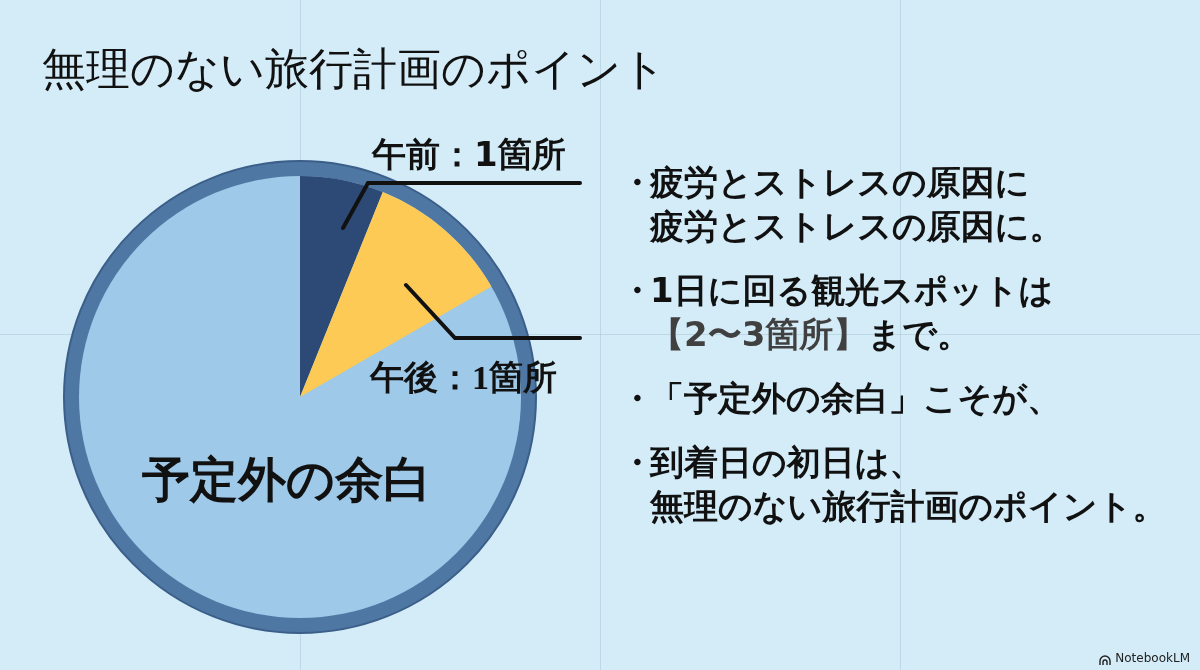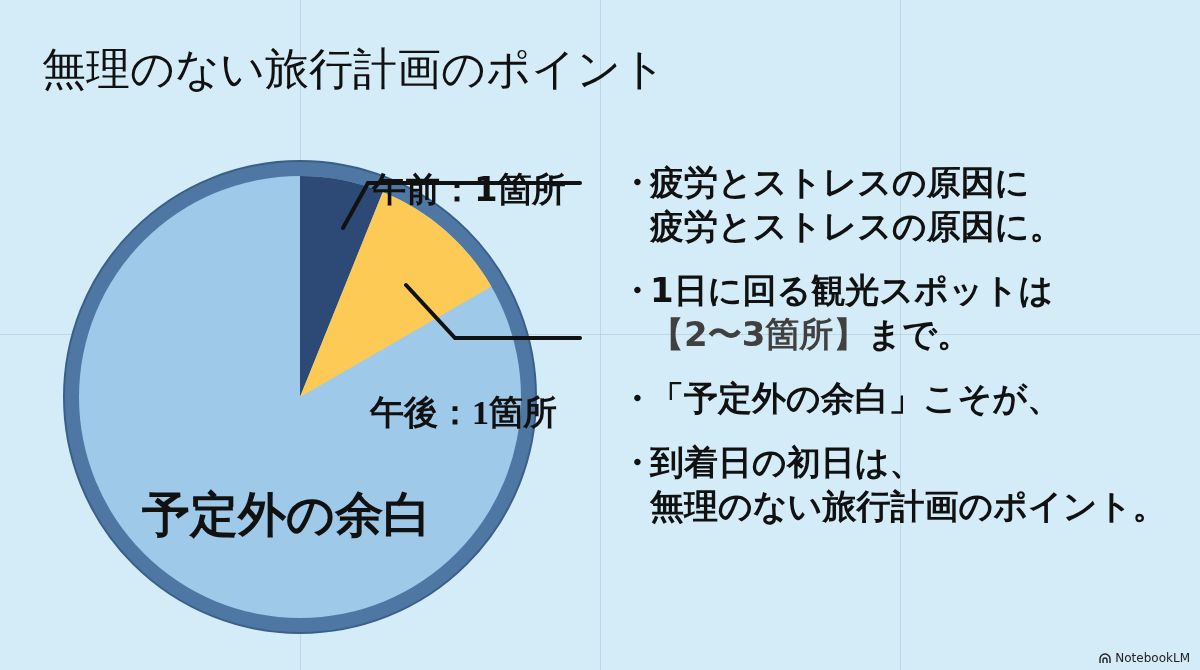--- a/index.html
+++ b/index.html
@@ -12,40 +12,40 @@
   .grid-v, .grid-h { position: absolute; background: rgba(170, 200, 215, 0.55); }
   .grid-v { top: 0; width: 1px; height: 670px; }
   .grid-h { left: 0; height: 1px; width: 1200px; }
   .title {
     position: absolute; left: 42px; top: 40px;
     font-size: 44px; font-weight: normal; letter-spacing: 0px;
     color: #111; white-space: nowrap;
   }
   svg.pie { position: absolute; left: 0; top: 0; }
   .pie-label {
-    position: absolute; font-weight: bold; color: #111; white-space: nowrap; margin-top: 35px;
+    position: absolute; font-weight: bold; color: #111; white-space: nowrap;
   }
   .lbl-am { left: 372px; top: 132px; font-size: 34px; }
   .lbl-pm { left: 370px; top: 355px; font-size: 34px; font-family: Liberation Serif, serif; }
   .lbl-margin { left: 142px; top: 448px; font-size: 48px; }
   .bullets {
     position: absolute; left: 620px; top: 160px; width: 560px;
   }
   .bullet {
     position: relative; padding-left: 30px; margin-bottom: 20px;
     font-size: 34px; font-weight: bold; line-height: 44px;
   }
   .bullet .dot {
     position: absolute; left: 0; top: 0; width: 30px;
   }
   .bullet .line { display: block; white-space: nowrap; }
   .highlight { color: #404040; }
   .watermark {
     position: absolute; right: 10px; bottom: 5px;
-    font-size: 12px; color: #222; display: flex; align-items: center; gap: 4px;
+    font-size: 12px; color: #222; display: flex; align-items: flex-end; gap: 4px;
   }
   .watermark svg { width: 12px; height: 10px; }
 </style>
 </head>
 <body>
 
 <div class="grid-v" style="left:300px"></div>
 <div class="grid-v" style="left:600px"></div>
 <div class="grid-v" style="left:900px"></div>
 <div class="grid-h" style="top:334px"></div>

